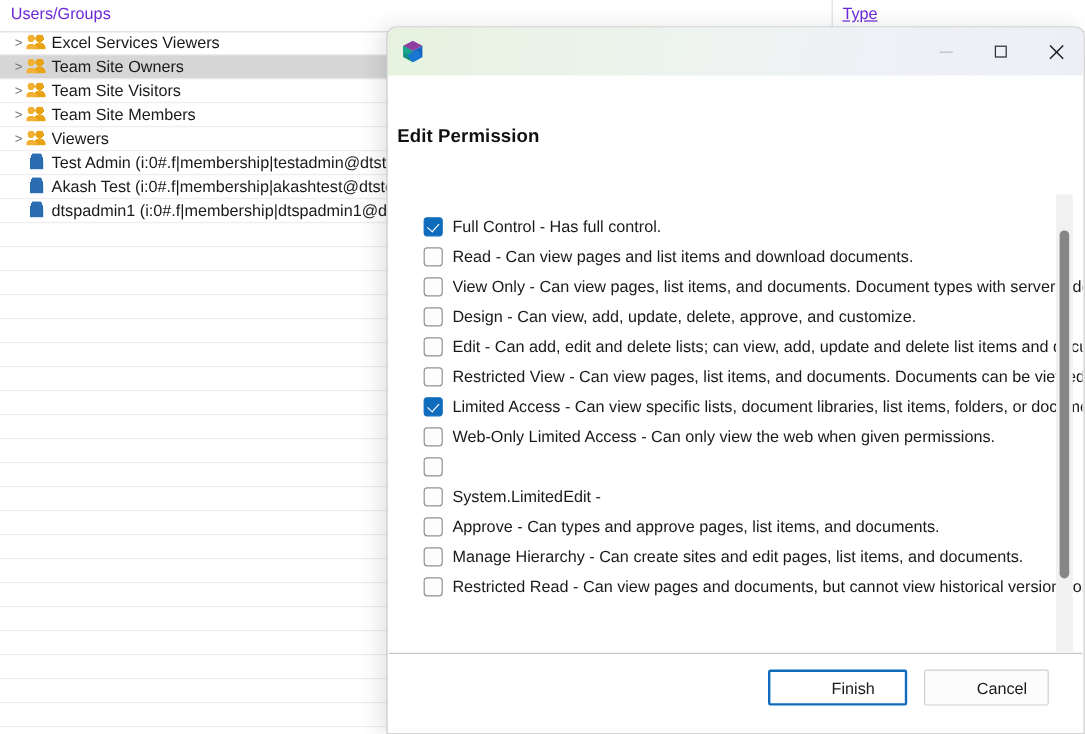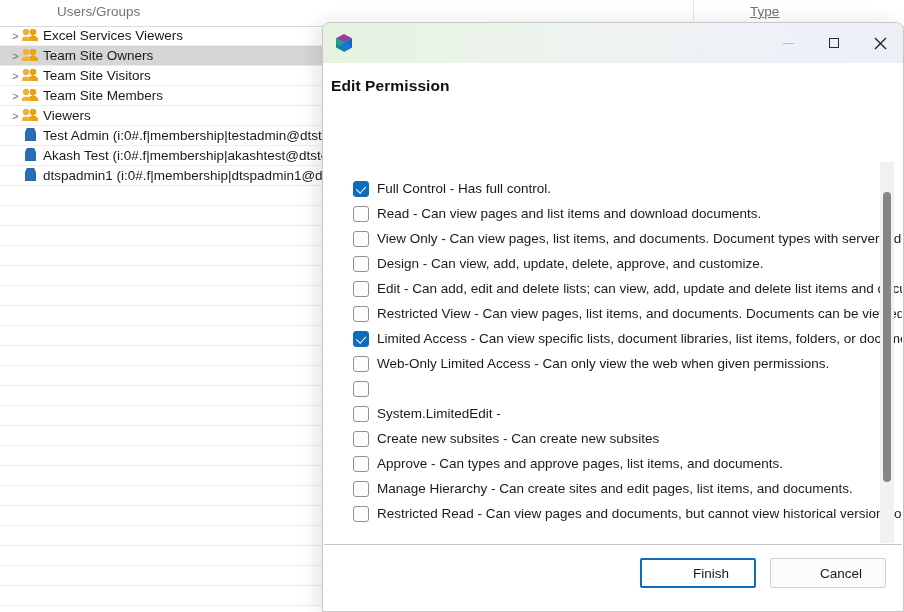--- a/index.html
+++ b/index.html
@@ -27,23 +27,22 @@
     position: absolute;
     top: 0; left: 0; right: 0;
     height: 26px;
     background: #ffffff;
     border-bottom: 1px solid #d9d9d9;
   }
   .grid-header .col {
     position: absolute;
     top: 4px;
     font-size: 13.5px;
-    color: #737373;
+    color: #6d28d9;
     white-space: nowrap;
-    margin-left: 48px;
   }
   .grid-header .col.users { left: 9px; }
   .grid-header .col.type  { left: 702px; text-decoration: underline; }
   .grid-header .vdiv {
     position: absolute;
     top: 0;
     bottom: -586px;
     left: 693px;
     width: 1px;
     background: #e2e2e2;
@@ -173,20 +172,21 @@
     box-sizing: border-box;
   }
   .win-btn.close svg { display: block; }
 
   .dlg-heading {
     padding: 14px 0 0 8px;
     font-size: 15.5px;
     font-weight: bold;
     color: #111111;
     letter-spacing: .1px;
+    margin-top: 28px;
   }
 
   .scroll-region {
     position: absolute;
     left: 1px;
     right: 1px;
     top: 130px;
     bottom: 66px;
     background: #ffffff;
     overflow: hidden;
@@ -277,21 +277,21 @@
   }
   .btn.primary {
     left: 316px;
     width: 116px;
     border: 2px solid #0f6cbd;
     border-radius: 2px;
     background: #ffffff;
   }
   .btn.secondary {
     left: 446px;
-    width: 116px;
+    width: 104px;
     border-radius: 2px;
   }
 </style>
 </head>
 <body>
 
 <div id="bg-app">
 
   <div class="grid-header">
     <div class="col users">Users/Groups</div>
@@ -402,24 +402,20 @@
         </div>
         <div class="perm-row">
           <span class="cb"></span>
         </div>
         <div class="perm-row">
           <span class="cb"></span>
           <span class="perm-label">System.LimitedEdit -</span>
         </div>
         <div class="perm-row">
           <span class="cb"></span>
-          <span class="perm-label">Create new subsites - Can create new subsites</span>
-        </div>
-        <div class="perm-row">
-          <span class="cb"></span>
           <span class="perm-label">Approve - Can types and approve pages, list items, and documents.</span>
         </div>
         <div class="perm-row">
           <span class="cb"></span>
           <span class="perm-label">Manage Hierarchy - Can create sites and edit pages, list items, and documents.</span>
         </div>
         <div class="perm-row">
           <span class="cb"></span>
           <span class="perm-label">Restricted Read - Can view pages and documents, but cannot view historical versions or user permissions.</span>
         </div>

